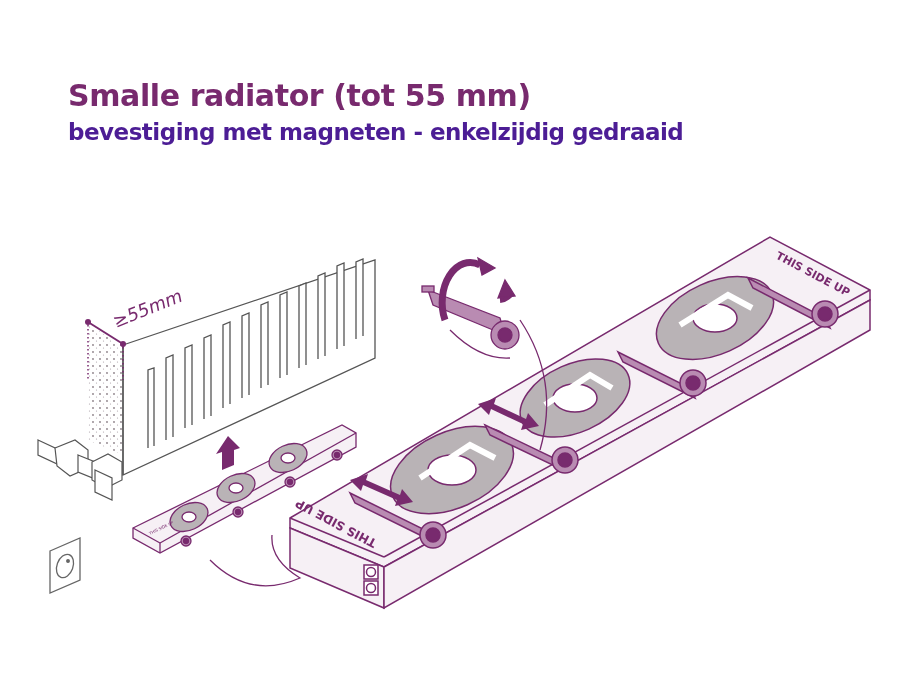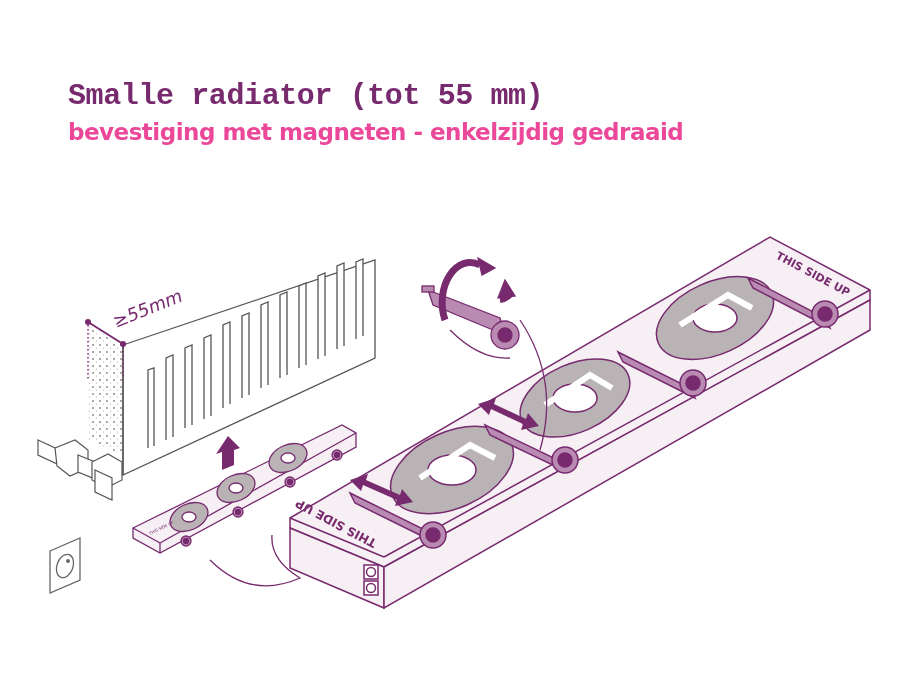--- a/index.html
+++ b/index.html
@@ -1,18 +1,18 @@
 <!DOCTYPE html>
 <html><head>
 <meta charset="utf-8">
 <style>
   html,body{margin:0;padding:0;background:#ffffff;}
   body{width:910px;height:700px;position:relative;overflow:hidden;font-family:"DejaVu Sans","Liberation Sans",sans-serif;}
-  .title{position:absolute;left:68px;top:78px;font-size:30px;font-weight:bold;color:#782a6e;letter-spacing:-0.4px;margin:0;line-height:36px;font-family:Liberation Mono, monospace;}
-  .subtitle{position:absolute;left:68px;top:117px;font-size:23px;font-weight:bold;color:#ec4899;letter-spacing:-0.5px;margin:0;line-height:30px;text-align:right;}
+  .title{position:absolute;left:68px;top:78px;font-size:30px;font-weight:bold;color:#782a6e;letter-spacing:-0.4px;margin:0;line-height:36px;}
+  .subtitle{position:absolute;left:68px;top:117px;font-size:23px;font-weight:bold;color:#4c1d95;letter-spacing:-0.5px;margin:0;line-height:30px;text-align:right;}
   svg{position:absolute;left:0;top:0;}
   .lbl{font-family:"DejaVu Sans","Liberation Sans",sans-serif;}
 </style>
 </head>
 <body>
 
 <h1 class="title">Smalle radiator (tot 55 mm)</h1>
 <h2 class="subtitle">bevestiging met magneten - enkelzijdig gedraaid</h2>
 
 <svg width="910" height="700" viewBox="0 0 910 700">

